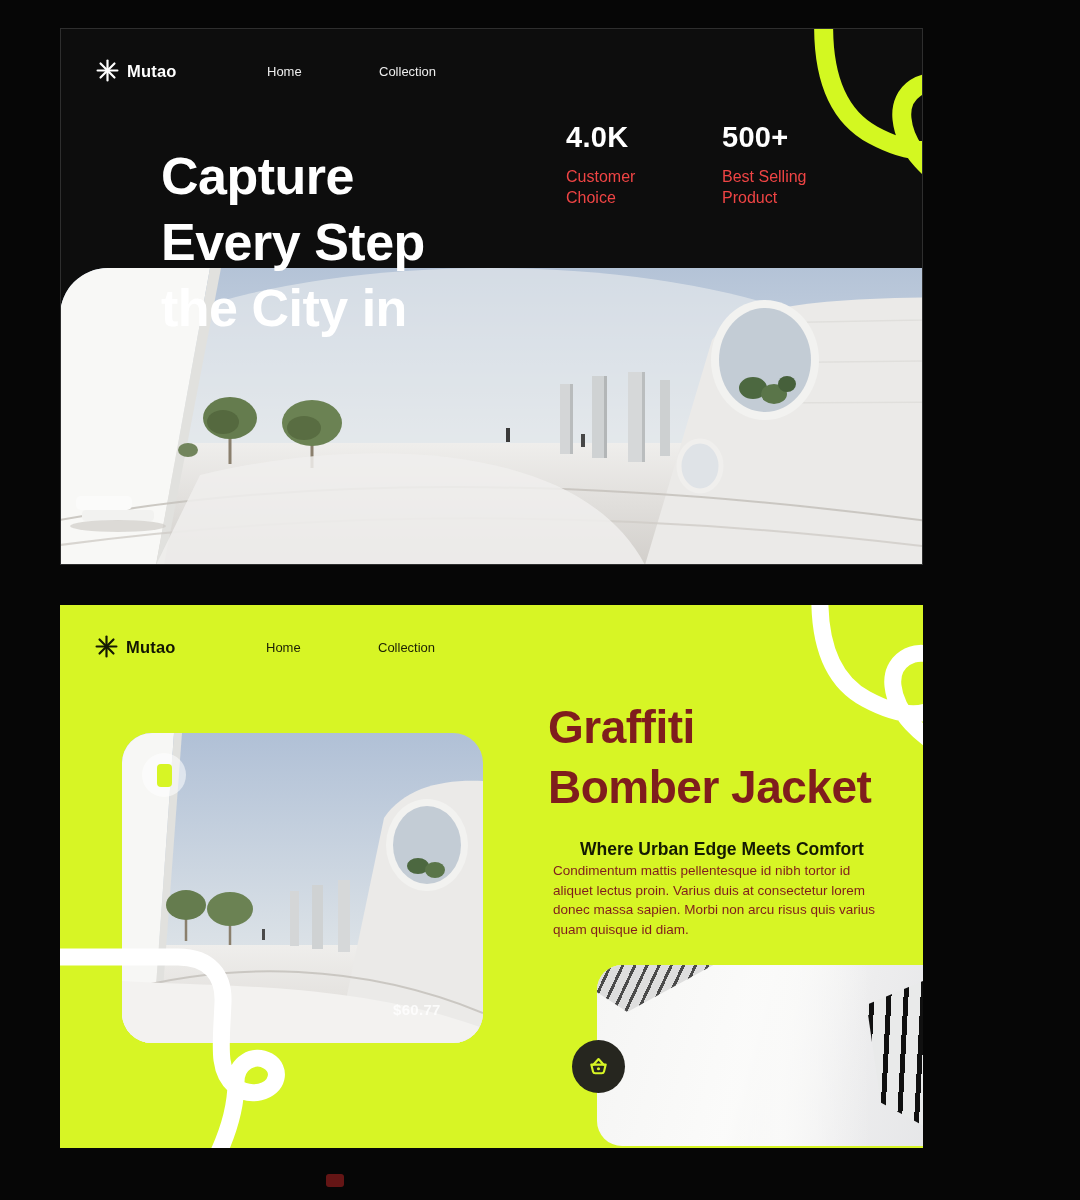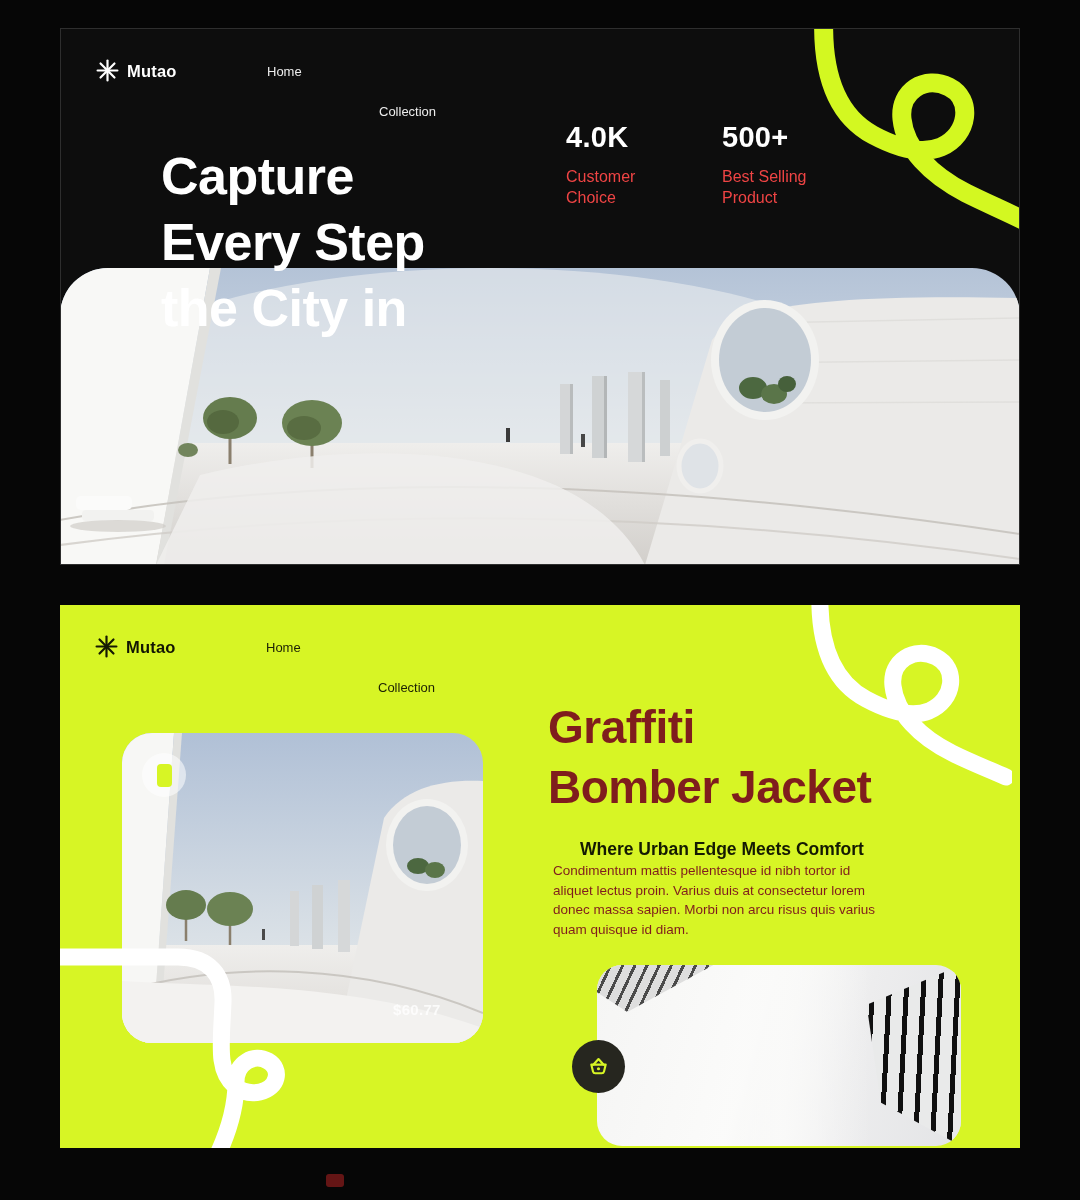--- a/index.html
+++ b/index.html
@@ -1,25 +1,25 @@
 <!DOCTYPE html>
 <html><head>
 <meta charset="utf-8">
 <style>
   * { margin:0; padding:0; box-sizing:border-box; }
   html,body { width:1080px; height:1200px; background:#060606; font-family:"Liberation Sans", sans-serif; position:relative; overflow:hidden; }
 
   
-  .panel { position:absolute; left:60px; width:960px; overflow:hidden;padding-left:28px; }
+  .panel { position:absolute; left:60px; width:863px; overflow:hidden;padding-left:28px; }
   .nav-row { position:absolute; top:27px; left:0; width:100%; height:32px; }
   .logo-mark { position:absolute; left:34px; top:2px; }
   .brand { position:absolute; left:66px; top:6px; font-size:16.5px; font-weight:700; letter-spacing:.2px; }
   .nav-link { position:absolute; top:8px; font-size:13px; font-weight:500; cursor:pointer; }
   .nav-home { left:206px; }
-  .nav-collection { left:318px;margin-top:40px; }
+  .nav-collection { left:318px; }
 
   
   .panel-dark { top:28px; height:537px; background:#0d0d0d; border:1px solid #2e2e2e; color:#fff; }
   .panel-dark .nav-link { color:#ededed; }
   .hero-heading { position:absolute; left:61px; top:114px; z-index:3; font-size:52px; line-height:66px; font-weight:800; letter-spacing:-.5px; color:#fff;margin-left:39px; }
   .stat-block { position:absolute; top:92px; z-index:3; }
   .stat-1 { left:505px; }
   .stat-2 { left:661px; }
   .stat-value { font-size:29px; font-weight:800; letter-spacing:.3px; }
   .stat-label { margin-top:12px; width:106px; font-size:16px; line-height:21px; font-weight:500; color:#ef4444; }

